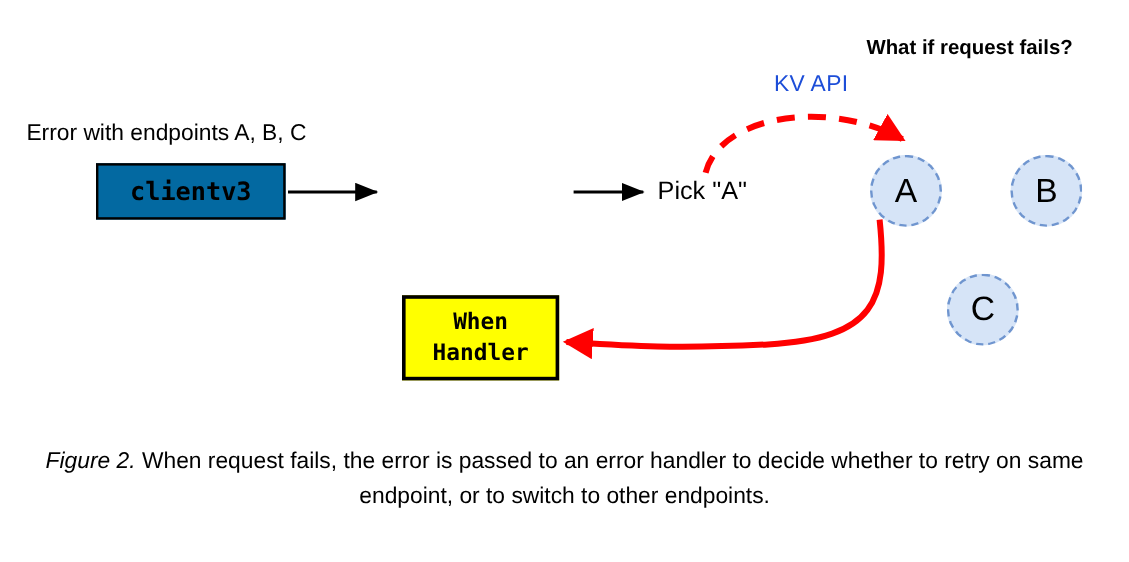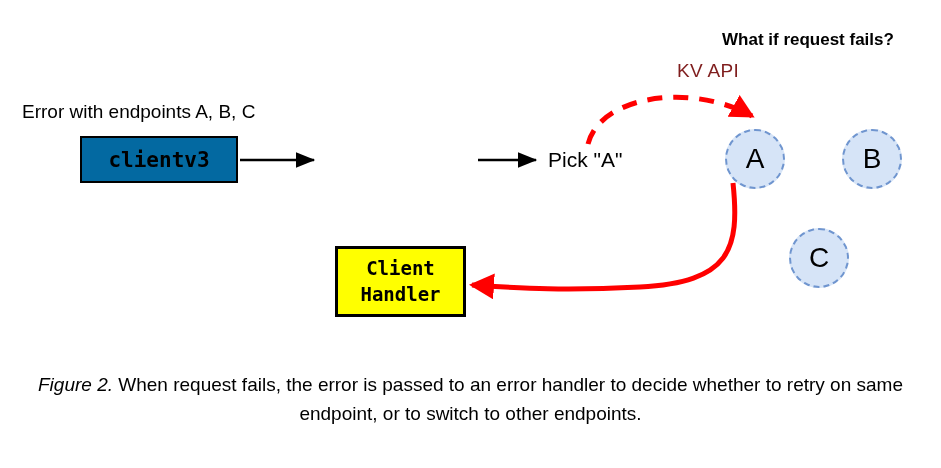--- a/index.html
+++ b/index.html
@@ -29,24 +29,23 @@
     left: 548px;
     top: 148px;
     font-size: 21px;
     color: #000000;
     white-space: nowrap;
   }
   .label-kvapi {
     left: 645px;
     top: 60px;
     font-size: 19px;
-    color: #7f1d1d;
+    color: #1d4ed8;
     white-space: nowrap;
     letter-spacing: 0.3px;
-    margin-left: 32px;
   }
   .label-question {
     left: 722px;
     top: 30px;
     font-size: 17px;
     font-weight: bold;
     color: #000000;
     white-space: nowrap;
   }
 
@@ -141,21 +140,21 @@
   <div class="abs label-pick">Pick "A"</div>
 
   <div class="abs label-kvapi">KV API</div>
 
   <div class="abs label-question">What if request fails?</div>
 
   <div class="abs box box-clientv3">clientv3</div>
 
 
   <div class="abs box box-errorhandler">
-    <span>Client</span>
+    <span>When</span>
     <span>Handler</span>
   </div>
 
   <div class="abs node node-a">A</div>
 
   <div class="abs node node-b">B</div>
 
   <div class="abs node node-c">C</div>
 
   <svg class="abs" id="wires" viewBox="0 0 941 468" xmlns="http://www.w3.org/2000/svg">

